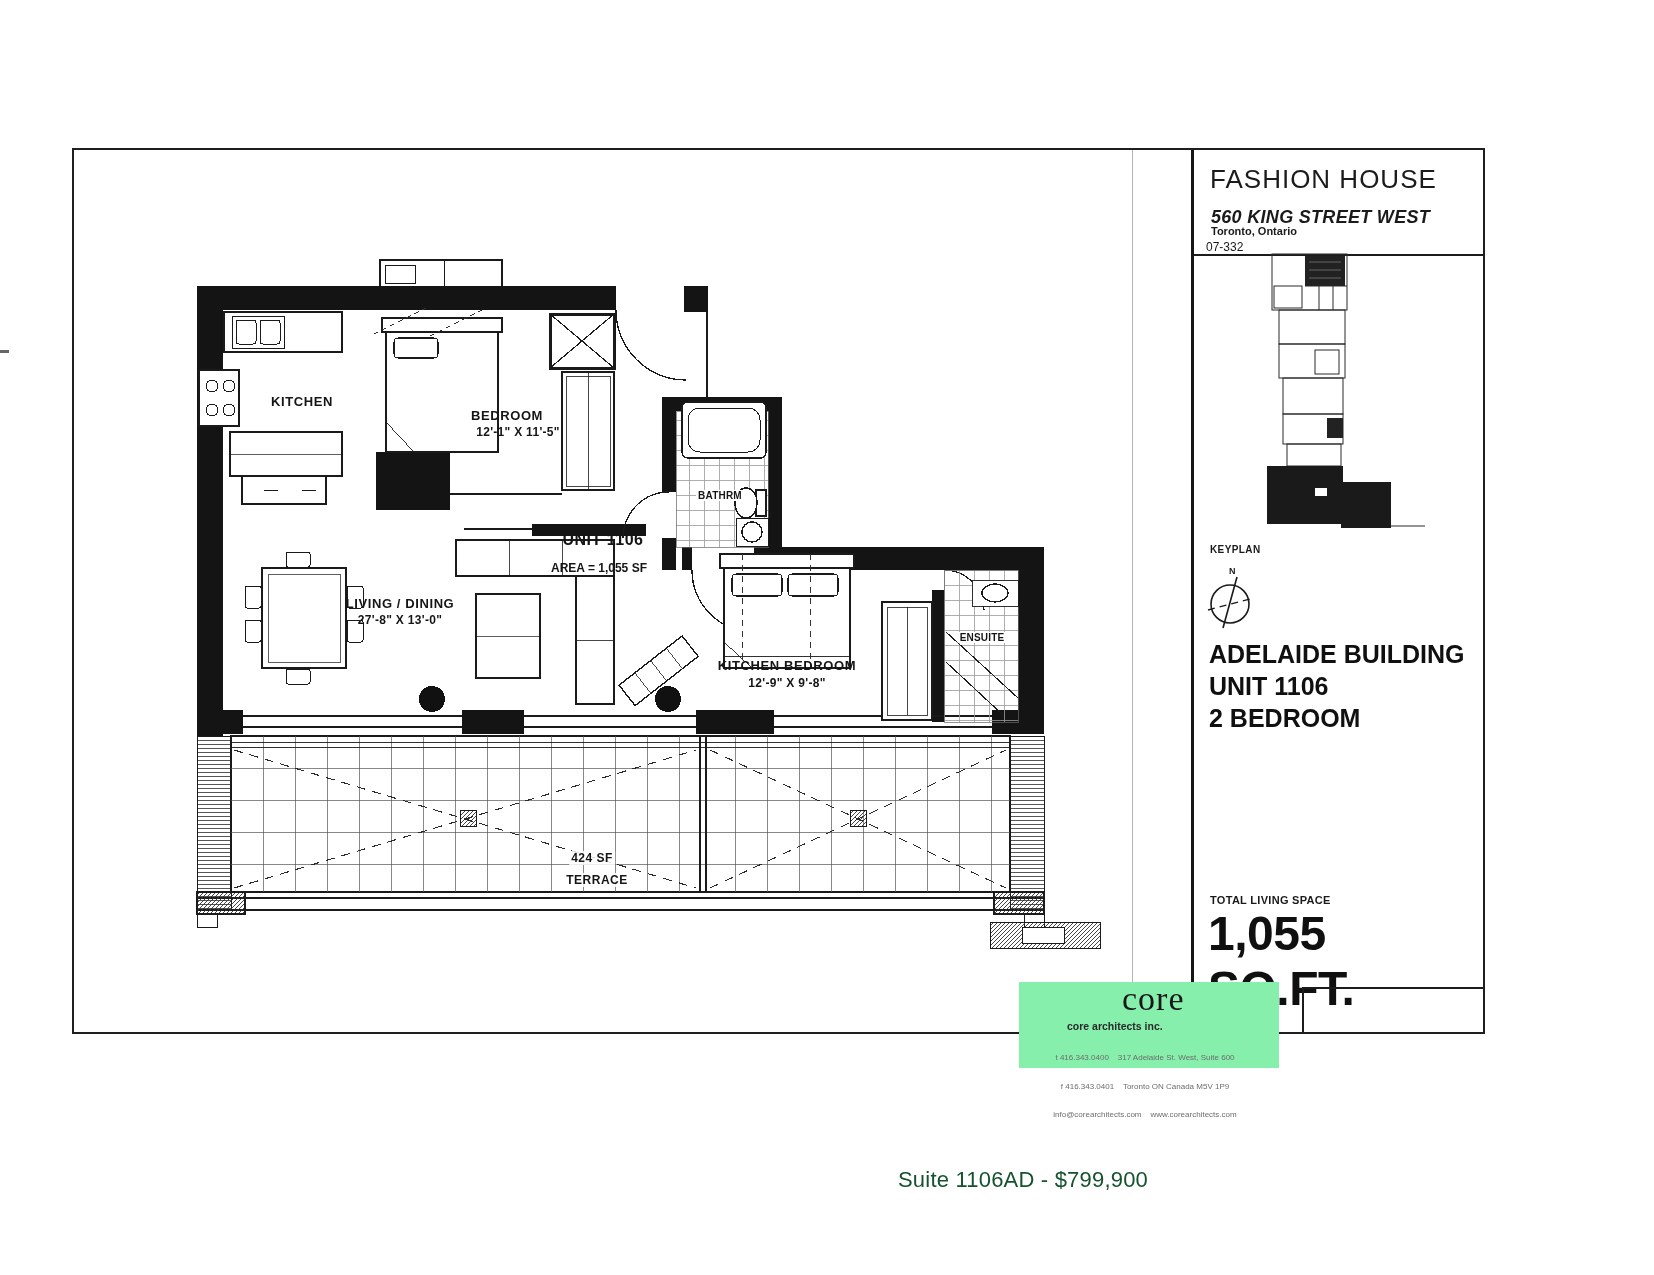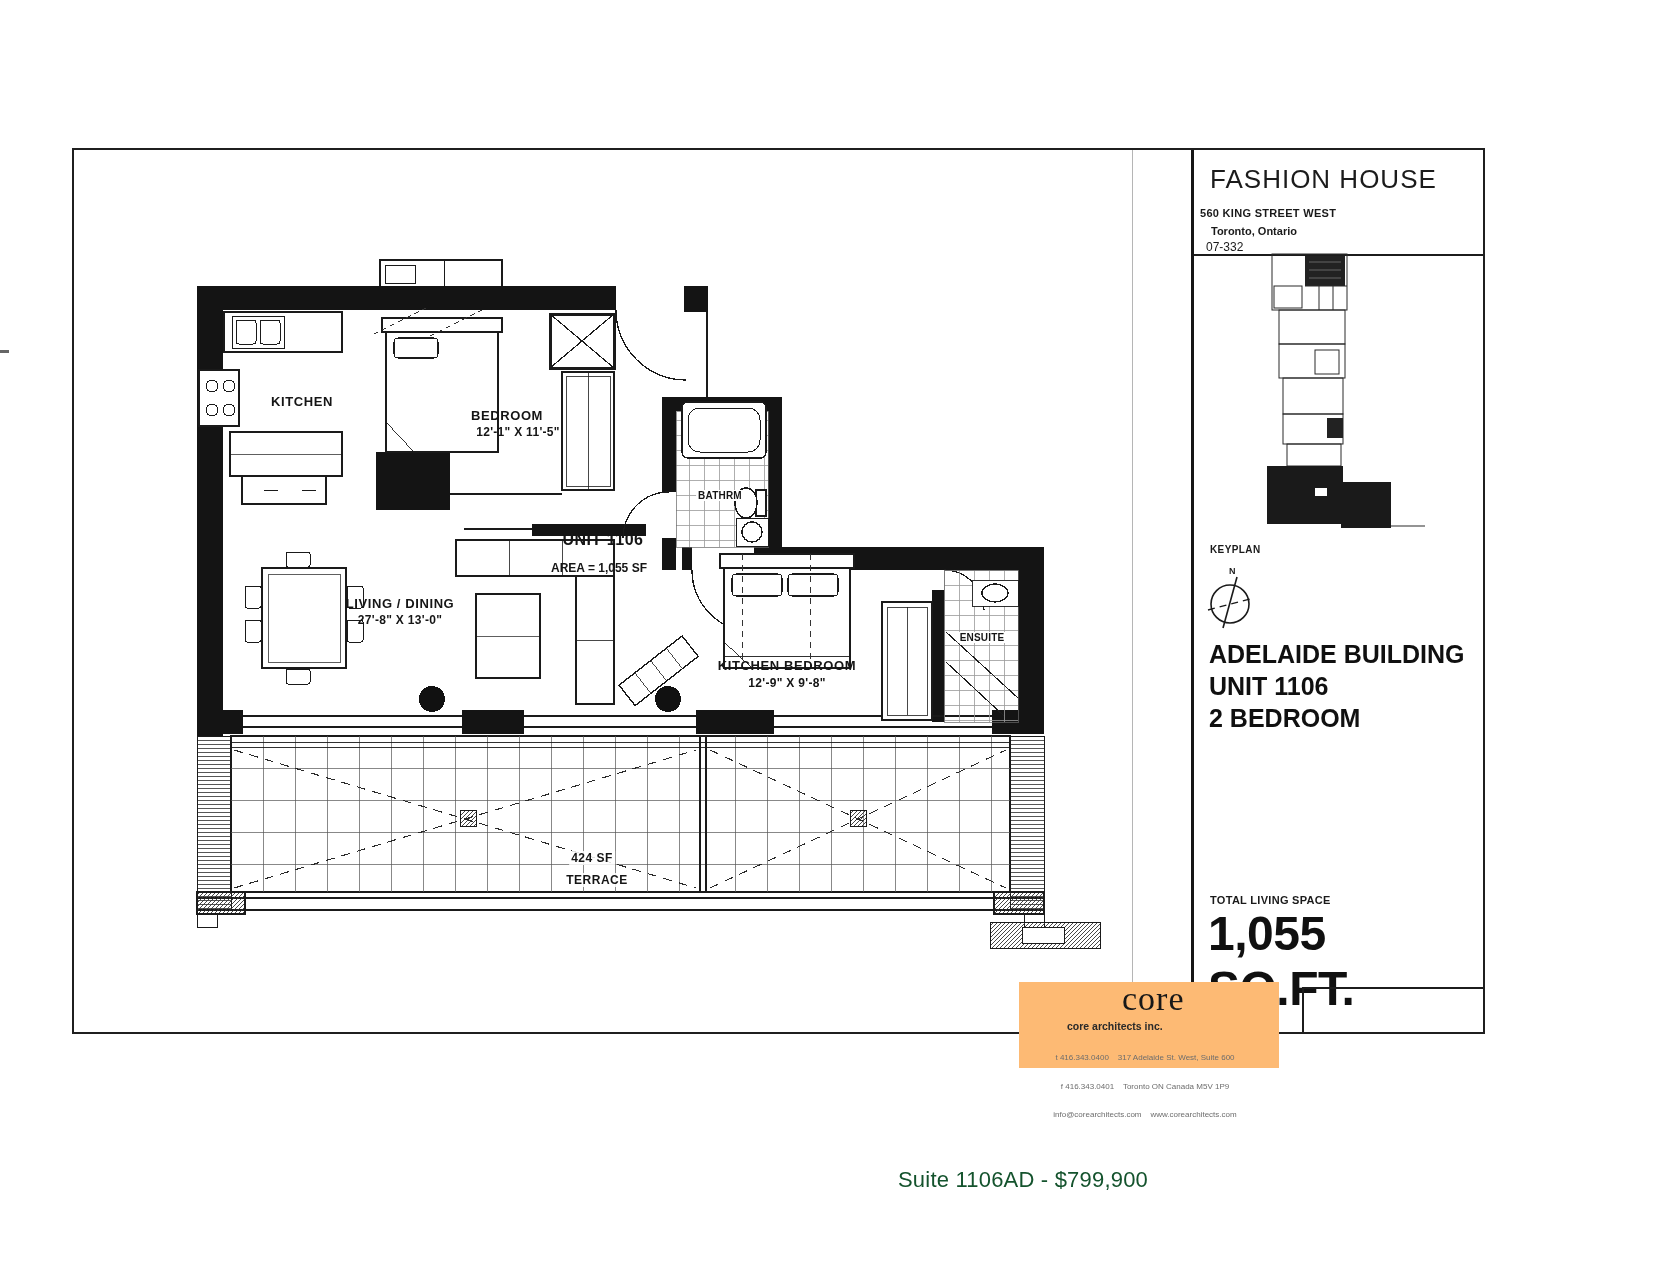--- a/index.html
+++ b/index.html
@@ -12,30 +12,30 @@
   .lbl-room{font-size:13px;font-weight:bold;letter-spacing:.6px;}
   .lbl-dim{font-size:12px;font-weight:bold;letter-spacing:.3px;}
   .lbl-unit{font-size:16px;font-weight:bold;letter-spacing:.5px;}
   .lbl-area{font-size:12px;font-weight:bold;margin-top:10px;}
   .lbl-tiny{font-size:10px;font-weight:bold;background:#fff;padding:0 2px;letter-spacing:.2px;}
   .lbl-terr{font-size:12px;font-weight:bold;letter-spacing:.5px;background:rgba(255,255,255,.85);padding:0 2px;}
   .divider-thin{left:1058px;top:0;width:1px;height:882px;background:#b5b5b5;}
   .divider-thick{left:1117px;top:0;width:3px;height:837px;background:#161616;}
   .title-block{left:1120px;top:0;width:289px;height:882px;}
   .tb-project{left:16px;top:14px;font-size:26px;font-weight:400;letter-spacing:1px;color:#1b1b1b;}
-  .tb-address{left:6px;top:57px;font-size:11px;font-weight:bold;letter-spacing:.3px;}
+  .tb-address{left:17px;top:57px;font-size:18px;font-weight:bold;font-style:italic;letter-spacing:.3px;}
   .tb-city{left:17px;top:75px;font-size:11px;font-weight:bold;}
   .tb-num{left:12px;top:90px;font-size:12px;}
   .tb-rule{left:0;top:104px;width:289px;height:2px;background:#1c1c1c;}
   .tb-keyplan-label{left:16px;top:394px;font-size:10px;font-weight:bold;letter-spacing:.4px;}
   .tb-building{left:15px;top:488px;font-size:25px;font-weight:bold;line-height:32px;color:#101010;}
   .tb-tls-label{left:16px;top:744px;font-size:11px;font-weight:bold;letter-spacing:.3px;}
   .tb-tls-value{left:14px;top:756px;font-size:48px;font-weight:bold;letter-spacing:-.5px;color:#101010;}
   .corner-box{left:1228px;top:837px;width:179px;height:43px;border-left:2px solid #1c1c1c;border-top:2px solid #1c1c1c;}
-  .arch-block{left:945px;top:832px;width:260px;height:86px;background:#fdba74;z-index:6;}
+  .arch-block{left:945px;top:832px;width:260px;height:86px;background:#86efac;z-index:6;}
   .arch-logo{position:absolute;left:103px;top:-2px;font-family:"Liberation Serif",serif;font-size:34px;letter-spacing:1px;color:#181818;}
   .arch-firm{position:absolute;left:48px;top:38px;font-size:10.5px;font-weight:bold;color:#2a2a2a;}
   .arch-contact{position:absolute;left:0px;top:52px;width:252px;text-align:center;font-size:8px;line-height:9.5px;color:#6d6d6d;white-space:pre;}
   .caption{left:898px;top:1156px;font-size:22px;color:#14532d;letter-spacing:.2px;margin-top:11px;}
   .edge-tick{left:0;top:350px;width:9px;height:3px;background:#666;}
 </style>
 </head>
 <body>
 
 <div class="abs edge-tick"></div>

